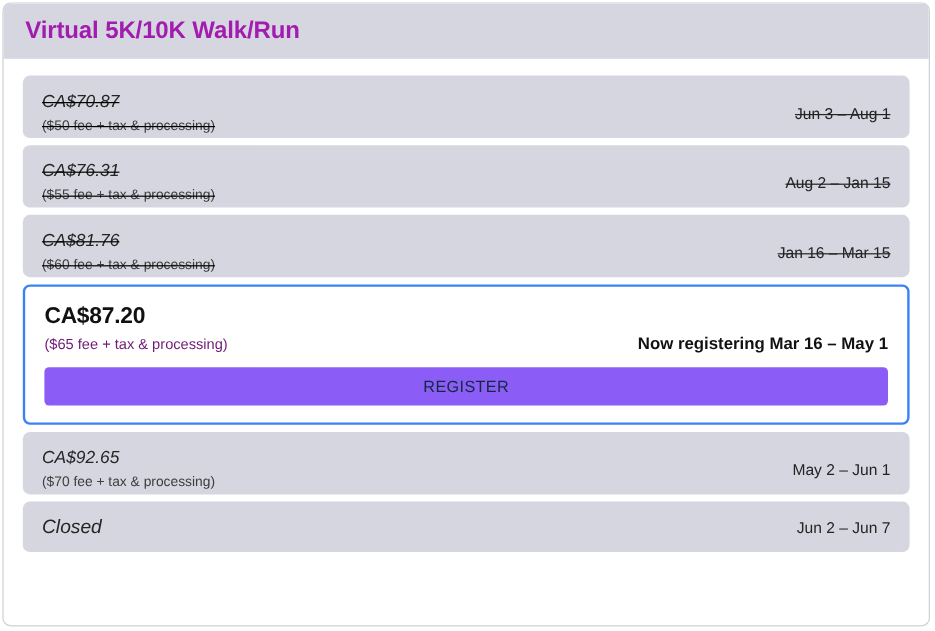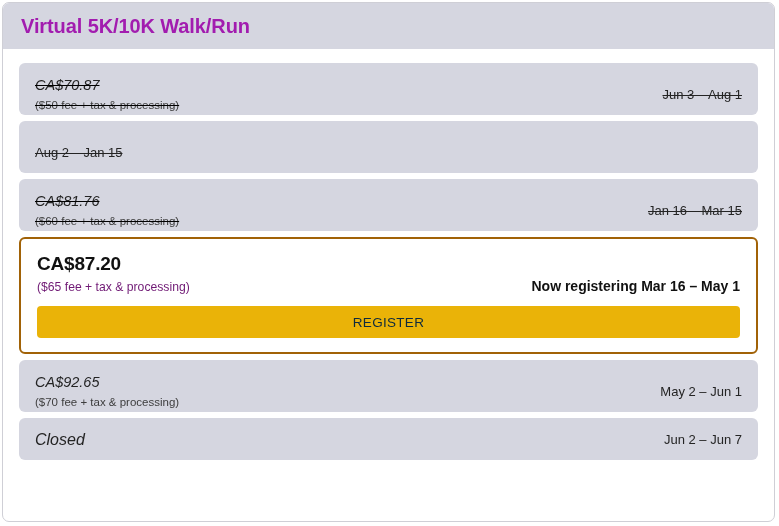--- a/index.html
+++ b/index.html
@@ -109,21 +109,21 @@
     padding-top: 10px;
     padding-bottom: 10px;
   }
   .tier-row.closed .tier-price {
     font-size: 16px;
   }
 
   
   .tier-row.active {
     background: #ffffff;
-    border: 2px solid #a16207;
+    border: 2px solid #3b82f6;
     border-radius: 6px;
     flex-direction: column;
     align-items: center;
     padding: 12px 16px 14px 16px;
     min-height: 0;
   }
   .active-top {
     display: flex;
     align-items: flex-start;
     justify-content: space-between;
@@ -152,21 +152,21 @@
     color: #111111;
     white-space: nowrap;
     align-self: flex-end;
     padding-bottom: 2px;
   }
 
   .register-button {
     margin-top: 10px;
     width: 100%;
     height: 32px;
-    background: #eab308;
+    background: #8b5cf6;
     border: none;
     border-radius: 4px;
     color: #0f2b3d;
     font-family: "Liberation Sans", sans-serif;
     font-size: 13.5px;
     letter-spacing: 0.3px;
     cursor: pointer;
     display: flex;
     align-items: center;
     justify-content: center;
@@ -188,20 +188,24 @@
 
       <div class="tier-row past">
         <div class="tier-left">
           <div class="tier-price">CA$70.87</div>
           <div class="tier-sub">($50 fee + tax &amp; processing)</div>
         </div>
         <div class="tier-date">Jun 3 – Aug 1</div>
       </div>
 
       <div class="tier-row past">
+        <div class="tier-left">
+          <div class="tier-price">CA$76.31</div>
+          <div class="tier-sub">($55 fee + tax &amp; processing)</div>
+        </div>
         <div class="tier-date">Aug 2 – Jan 15</div>
       </div>
 
       <div class="tier-row past">
         <div class="tier-left">
           <div class="tier-price">CA$81.76</div>
           <div class="tier-sub">($60 fee + tax &amp; processing)</div>
         </div>
         <div class="tier-date">Jan 16 – Mar 15</div>
       </div>

